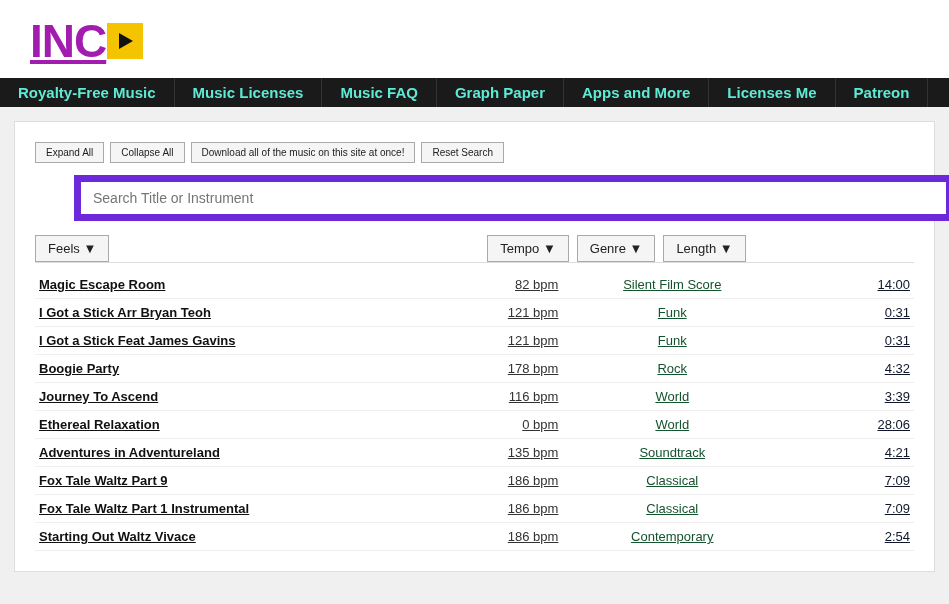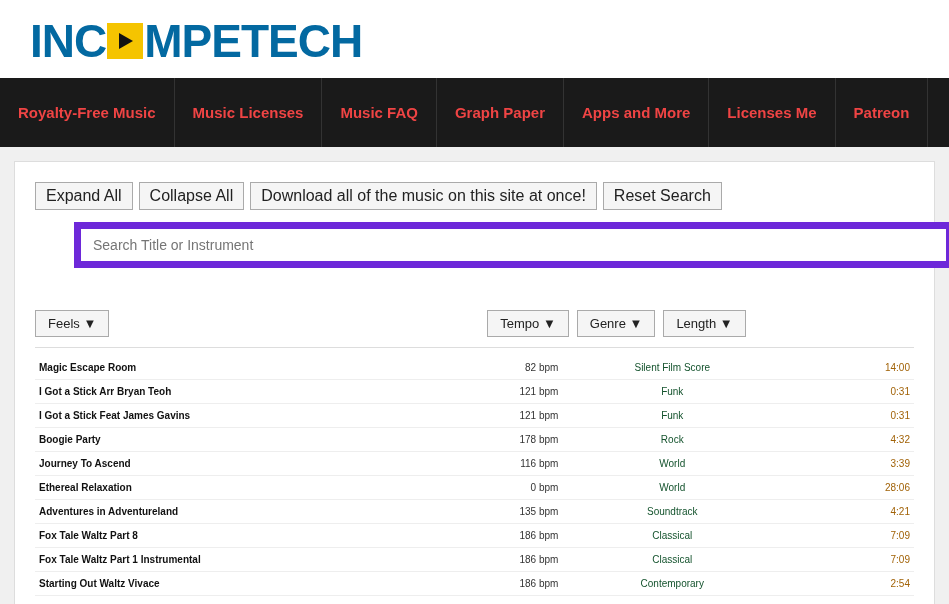--- a/index.html
+++ b/index.html
@@ -6,25 +6,26 @@
     body { font-family: Arial, Helvetica, sans-serif; background: #f0f0f0; }
 
     
     #logo-area {
       background: #fff;
       padding: 18px 30px 14px 30px;
     }
     #logo-text {
       font-size: 46px;
       font-weight: 900;
-      color: #0369a1;
+      color: #a21caf;
       letter-spacing: -1px;
       line-height: 1;
       display: flex;
       align-items: center;
+      text-decoration: underline;
     }
     #logo-play-icon {
       display: inline-flex;
       align-items: center;
       justify-content: center;
       width: 36px;
       height: 36px;
       background: #f5c400;
       margin: 0 1px;
     }
@@ -33,24 +34,24 @@
       height: 20px;
     }
 
     
     #navbar {
       background: #1a1a1a;
       display: flex;
       align-items: stretch;
     }
     .nav-item {
-      color: #ef4444;
+      color: #5eead4;
       font-size: 15px;
       font-weight: bold;
-      padding: 26px 18px;
+      padding: 6px 18px;
       cursor: pointer;
       white-space: nowrap;
       text-decoration: none;
       display: flex;
       align-items: center;
       border-right: 1px solid #333;
     }
 
     
     #main-content {
@@ -62,21 +63,21 @@
 
     
     #toolbar {
       display: flex;
       align-items: center;
       gap: 6px;
       margin-bottom: 12px;
     }
     .toolbar-btn {
       padding: 4px 10px;
-      font-size: 16px;
+      font-size: 10px;
       border: 1px solid #aaa;
       background: #f5f5f5;
       cursor: pointer;
       color: #222;
     }
 
     
     #search-input {
       width: 100%;
       padding: 8px 12px;
@@ -86,78 +87,77 @@
       margin-bottom: 14px;
       margin-left: 39px;
     }
 
     
     #filter-row {
       display: flex;
       gap: 8px;
       margin-bottom: 8px;
       border-bottom: 1px solid #ddd;
-      padding-bottom: 10px;
-      margin-top: 28px;
+      padding-bottom: 0;
     }
     .filter-btn {
       padding: 5px 12px;
       font-size: 13px;
       border: 1px solid #aaa;
       background: #f5f5f5;
       cursor: pointer;
       color: #222;
     }
 
     
     #music-table {
       width: 100%;
       border-collapse: collapse;
     }
     #music-table tr {
       border-bottom: 1px solid #eee;
     }
     #music-table td {
       padding: 6px 4px;
-      font-size: 10px;
+      font-size: 13px;
+      text-decoration: underline;
     }
     .col-title {
       font-weight: bold;
       color: #111;
       width: 45%;
     }
     .col-tempo {
       text-align: right;
       color: #333;
       width: 15%;
       padding-right: 20px;
     }
     .col-genre {
       text-align: center;
       color: #14532d;
       width: 25%;
     }
     .col-length {
       text-align: right;
-      color: #a16207;
+      color: #0f172a;
       width: 15%;
     }
   </style>
 </head>
 <body>
 
 <div id="logo-area">
   <div id="logo-text">
     <span>INC</span>
     <span id="logo-play-icon">
       <svg viewBox="0 0 20 20" fill="#111">
         <polygon points="4,2 18,10 4,18" fill="#111"></polygon>
       </svg>
     </span>
-    <span>MPETECH</span>
   </div>
 </div>
 
 <nav id="navbar">
 <a class="nav-item" href="#">Royalty-Free Music</a>
     <a class="nav-item" href="#">Music Licenses</a>
     <a class="nav-item" href="#">Music FAQ</a>
     <a class="nav-item" href="#">Graph Paper</a>
     <a class="nav-item" href="#">Apps and More</a>
     <a class="nav-item" href="#">Licenses Me</a>
@@ -223,21 +223,21 @@
       <td class="col-genre">World</td>
       <td class="col-length">28:06</td>
     </tr>
         <tr>
       <td class="col-title">Adventures in Adventureland</td>
       <td class="col-tempo">135 bpm</td>
       <td class="col-genre">Soundtrack</td>
       <td class="col-length">4:21</td>
     </tr>
         <tr>
-      <td class="col-title">Fox Tale Waltz Part 8</td>
+      <td class="col-title">Fox Tale Waltz Part 9</td>
       <td class="col-tempo">186 bpm</td>
       <td class="col-genre">Classical</td>
       <td class="col-length">7:09</td>
     </tr>
         <tr>
       <td class="col-title">Fox Tale Waltz Part 1 Instrumental</td>
       <td class="col-tempo">186 bpm</td>
       <td class="col-genre">Classical</td>
       <td class="col-length">7:09</td>
     </tr>

